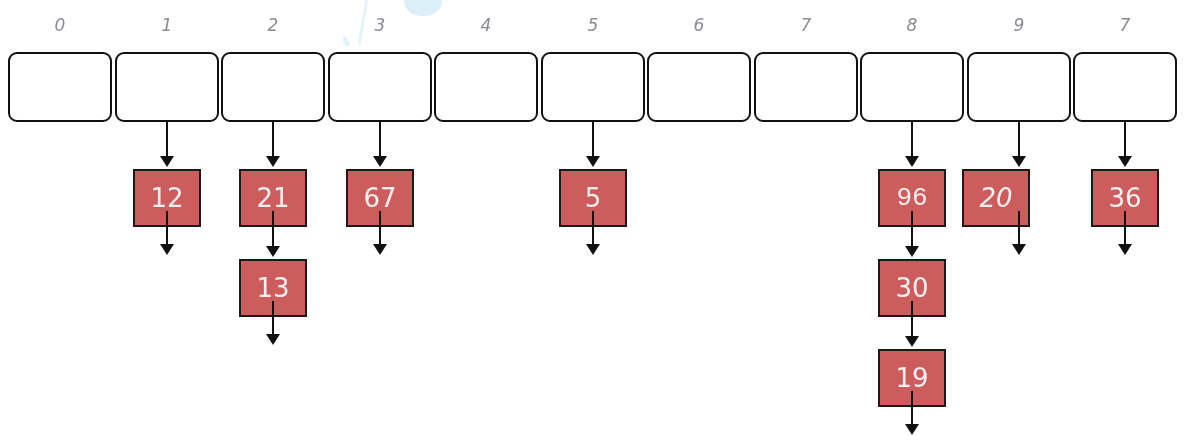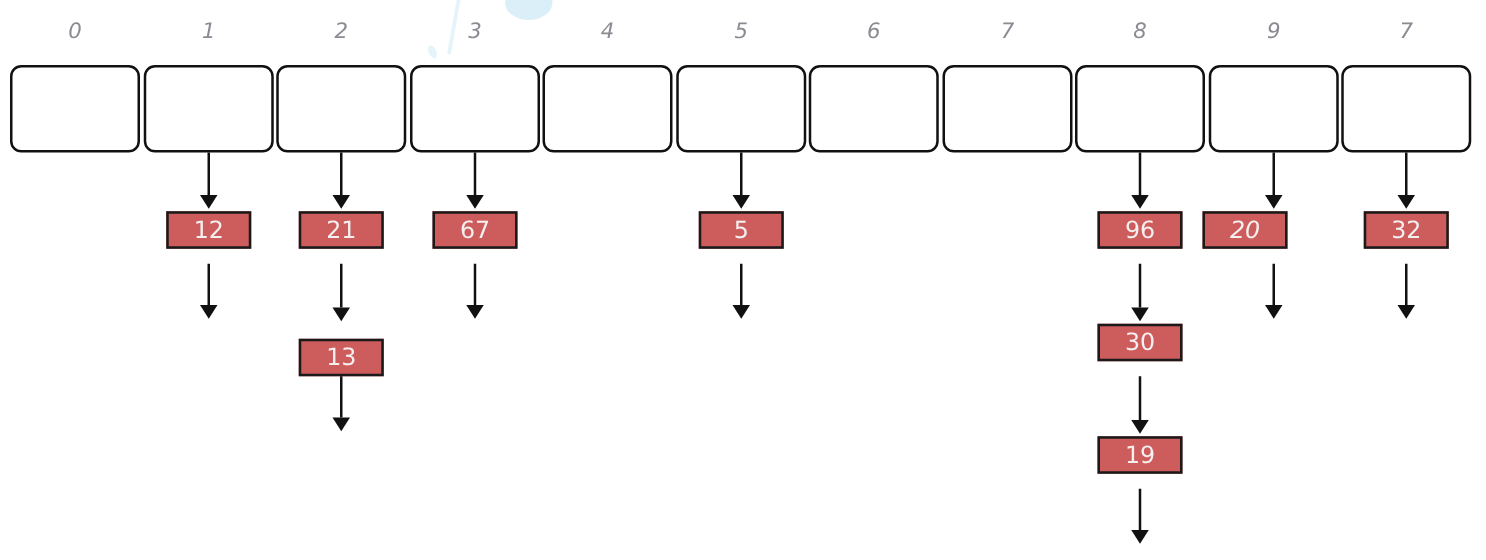--- a/index.html
+++ b/index.html
@@ -35,27 +35,27 @@
     width: 104px;
     height: 70px;
     background: var(--bucket-fill, #ffffff);
     border: 2px solid var(--outline, #111111);
     border-radius: 9px;
   }
   .node {
     position: absolute;
     box-sizing: border-box;
     width: 68px;
-    height: 30px;
+    height: 58px;
     background: var(--node-fill, #cd5c5c);
     border: 2px solid var(--node-border, #1a1a1a);
     display: flex;
     align-items: center;
     justify-content: center;
-    font-size: 19px;
+    font-size: 26px;
     color: var(--node-text, #f5efef);
   }
   .arrow {
     position: absolute;
     width: 2px;
     background: var(--outline, #111111);
   }
   .arrow::after {
     content: "";
     position: absolute;
@@ -83,51 +83,51 @@
       <div class="index-label" style="left: 137px; top: 14px;">1</div>
       <div class="bucket-cell" style="left: 115px; top: 52px;"></div>
       <div class="arrow" style="left: 166px; top: 122px; height: 34px;"></div>
       <div class="node" style="left: 133px; top: 169px;">12</div>
       <div class="arrow" style="left: 166px; top: 211px; height: 33px;"></div>
       <div class="index-label" style="left: 243px; top: 14px;">2</div>
       <div class="bucket-cell" style="left: 221px; top: 52px;"></div>
       <div class="arrow" style="left: 272px; top: 122px; height: 34px;"></div>
       <div class="node" style="left: 239px; top: 169px;">21</div>
       <div class="arrow" style="left: 272px; top: 211px; height: 35px;"></div>
-      <div class="node" style="left: 239px; top: 259px; margin-top: 12px;">13</div>
+      <div class="node" style="left: 239px; top: 259px;">13</div>
       <div class="arrow" style="left: 272px; top: 301px; height: 33px;"></div>
       <div class="index-label" style="left: 350px; top: 14px;">3</div>
       <div class="bucket-cell" style="left: 328px; top: 52px;"></div>
       <div class="arrow" style="left: 379px; top: 122px; height: 34px;"></div>
       <div class="node" style="left: 346px; top: 169px;">67</div>
       <div class="arrow" style="left: 379px; top: 211px; height: 33px;"></div>
       <div class="index-label" style="left: 456px; top: 14px;">4</div>
       <div class="bucket-cell" style="left: 434px; top: 52px;"></div>
       <div class="index-label" style="left: 563px; top: 14px;">5</div>
       <div class="bucket-cell" style="left: 541px; top: 52px;"></div>
       <div class="arrow" style="left: 592px; top: 122px; height: 34px;"></div>
       <div class="node" style="left: 559px; top: 169px;">5</div>
       <div class="arrow" style="left: 592px; top: 211px; height: 33px;"></div>
       <div class="index-label" style="left: 669px; top: 14px;">6</div>
       <div class="bucket-cell" style="left: 647px; top: 52px;"></div>
       <div class="index-label" style="left: 776px; top: 14px;">7</div>
       <div class="bucket-cell" style="left: 754px; top: 52px;"></div>
       <div class="index-label" style="left: 882px; top: 14px;">8</div>
       <div class="bucket-cell" style="left: 860px; top: 52px;"></div>
       <div class="arrow" style="left: 911px; top: 122px; height: 34px;"></div>
-      <div class="node" style="left: 878px; top: 169px;">96</div>
+      <div class="node" style="left: 878px; top: 169px; font-family: Liberation Mono, monospace;">96</div>
       <div class="arrow" style="left: 911px; top: 211px; height: 35px;"></div>
       <div class="node" style="left: 878px; top: 259px;">30</div>
       <div class="arrow" style="left: 911px; top: 301px; height: 35px;"></div>
       <div class="node" style="left: 878px; top: 349px;">19</div>
       <div class="arrow" style="left: 911px; top: 391px; height: 33px;"></div>
       <div class="index-label" style="left: 989px; top: 14px;">9</div>
       <div class="bucket-cell" style="left: 967px; top: 52px;"></div>
       <div class="arrow" style="left: 1018px; top: 122px; height: 34px;"></div>
       <div class="node" style="left: 962px; top: 169px; font-style: italic;">20</div>
       <div class="arrow" style="left: 1018px; top: 211px; height: 33px;"></div>
       <div class="index-label" style="left: 1095px; top: 14px;">7</div>
       <div class="bucket-cell" style="left: 1073px; top: 52px;"></div>
       <div class="arrow" style="left: 1124px; top: 122px; height: 34px;"></div>
-      <div class="node" style="left: 1091px; top: 169px;">32</div>
+      <div class="node" style="left: 1091px; top: 169px;">36</div>
       <div class="arrow" style="left: 1124px; top: 211px; height: 33px;"></div>
     </div>
 </div>
 
 </body></html>

